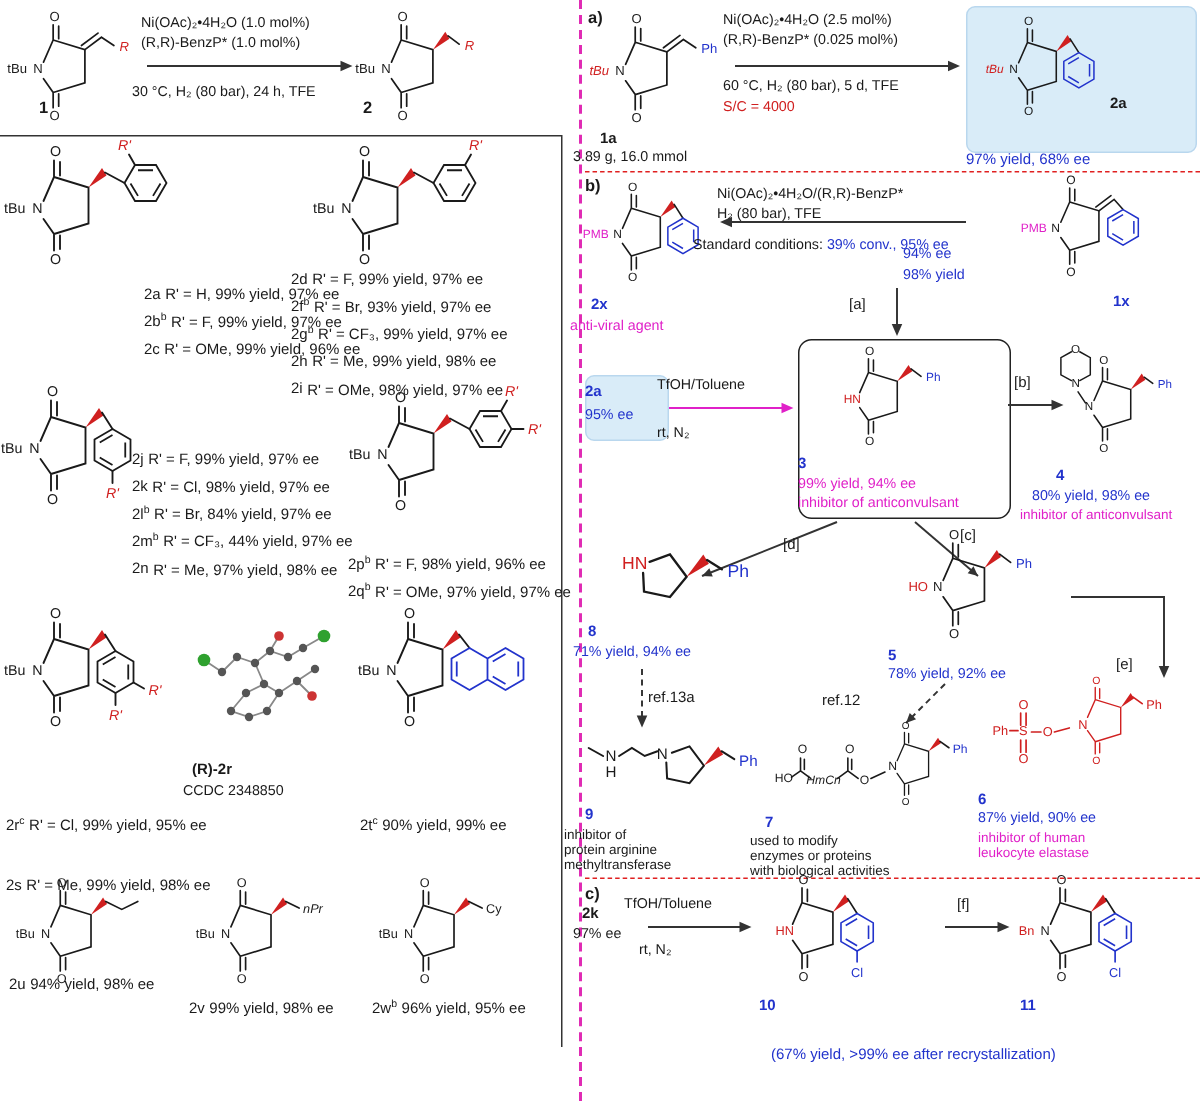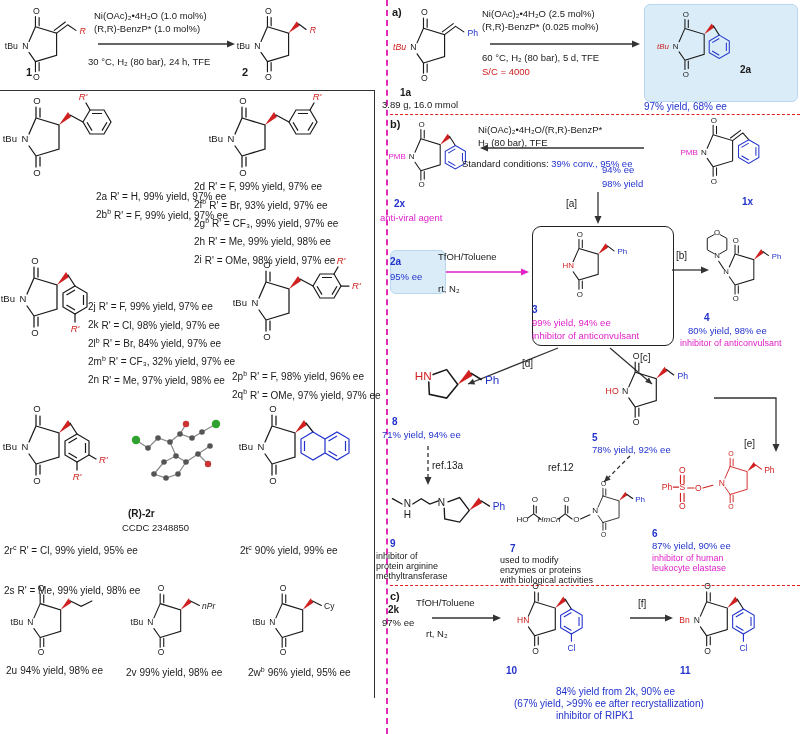--- a/index.html
+++ b/index.html
@@ -100,20 +100,21 @@
   <use href="#wedge"></use>
   <path class="sk" d="M66,19 L79,26"></path>
   <use href="#benzH" transform="translate(79,26)"></use>
   <path class="sk" d="M86,14 L82,7"></path>
   <text class="at fr it" x="79" y="4">R'</text>
 </svg>
 <div class="abs" style="left:96px;top:186px">
 
 <div class="entry"><b>2a</b><sup></sup><span class="r">R' = H, 99% yield, 97% ee</span></div>
       <div class="entry"><b>2b</b><sup>b</sup><span class="r">R' = F, 99% yield, 97% ee</span></div>
+      <div class="entry"><b>2c</b><sup></sup><span class="r">R' = OMe, 99% yield, 96% ee</span></div>
     </div>
 
 <svg class="abs struct" style="left:210px;top:96px" width="122" height="92" viewBox="0 0 122 92">
   <use href="#succ"></use>
   <text class="at ae" x="13" y="46">tBu</text>
   <text class="at" x="21" y="46">N</text>
   <use href="#wedge"></use>
   <path class="sk" d="M66,19 L79,26"></path>
   <use href="#benzH" transform="translate(79,26)"></use>
   <path class="sk" d="M100,14 L104,7"></path>
@@ -136,21 +137,21 @@
   <path class="sk" d="M66,19 L73,30"></path>
   <use href="#benzV" transform="translate(73,30)"></use>
   <path class="sk" d="M73,58 L73,66"></path>
   <text class="at fr it" x="73" y="76">R'</text>
 </svg>
 <div class="abs" style="left:88px;top:296px">
 
 <div class="entry"><b>2j</b><sup></sup><span class="r">R' = F, 99% yield, 97% ee</span></div>
       <div class="entry"><b>2k</b><sup></sup><span class="r">R' = Cl, 98% yield, 97% ee</span></div>
       <div class="entry"><b>2l</b><sup>b</sup><span class="r">R' = Br, 84% yield, 97% ee</span></div>
-      <div class="entry"><b>2m</b><sup>b</sup><span class="r">R' = CF₃, 32% yield, 97% ee</span></div>
+      <div class="entry"><b>2m</b><sup>b</sup><span class="r">R' = CF₃, 44% yield, 97% ee</span></div>
       <div class="entry"><b>2n</b><sup></sup><span class="r">R' = Me, 97% yield, 98% ee</span></div>
     </div>
 
 <svg class="abs struct" style="left:234px;top:260px" width="126" height="92" viewBox="0 0 126 92">
   <use href="#succ"></use>
   <text class="at ae" x="13" y="46">tBu</text>
   <text class="at" x="21" y="46">N</text>
   <use href="#wedge"></use>
   <path class="sk" d="M66,19 L79,26"></path>
   <use href="#benzH" transform="translate(79,26)"></use>
@@ -233,21 +234,21 @@
   <text class="at as it" x="79" y="28">nPr</text>
 </svg>
 <svg class="abs struct" style="left:248px;top:584px" width="104" height="82" viewBox="0 0 104 92">
   <use href="#succ"></use>
   <text class="at ae" x="13" y="46">tBu</text>
   <text class="at" x="21" y="46">N</text>
   <use href="#wedge"></use>
   <path class="sk" d="M66,19 L76,24"></path>
   <text class="at as" x="79" y="28">Cy</text>
 </svg>
-<div class="abs entry" style="left:6px;top:660px"><b>2u</b><sup></sup><span class="r">94% yield, 98% ee</span></div>
+<div class="abs entry" style="left:6px;top:646px"><b>2u</b><sup></sup><span class="r">94% yield, 98% ee</span></div>
 <div class="abs entry" style="left:126px;top:662px"><b>2v</b><sup></sup><span class="r">99% yield, 98% ee</span></div>
 <div class="abs entry" style="left:248px;top:662px"><b>2w</b><sup>b</sup><span class="r">96% yield, 95% ee</span></div>
 
 <div class="abs vdash" style="left:386px;top:0;height:734px"></div>
 
 <div class="abs t11 bold" style="left:392px;top:6px">a)</div>
 
 <svg class="abs struct" style="left:394px;top:8px" width="92" height="78" viewBox="0 0 100 85">
   <use href="#succ"></use>
   <text class="at ae fr it" x="13" y="46">tBu</text>
@@ -499,17 +500,15 @@
   <text class="at ae fr" x="13" y="46">Bn</text>
   <text class="at" x="21" y="46">N</text>
   <use href="#wedge"></use>
   <path class="sk" d="M66,19 L73,30"></path>
   <use href="#benzV" transform="translate(73,30)" style="color:#2233cc"></use>
   <path class="sk skb" d="M73,58 L73,66"></path>
   <text class="at fb" x="73" y="77">Cl</text>
 </svg>
 <div class="abs t bold ctr blue" style="left:680px;top:665px;width:80px">11</div>
 
-<div class="abs t ctr blue" style="left:556px;top:686px;width:244px">84% yield from 2k, 90% ee</div>
 <div class="abs t ctr blue" style="left:514px;top:698px;width:254px">(67% yield, &gt;99% ee after recrystallization)</div>
-<div class="abs t ctr blue" style="left:556px;top:710px;width:244px">inhibitor of RIPK1</div>
 
 </div>
 
 </body></html>

